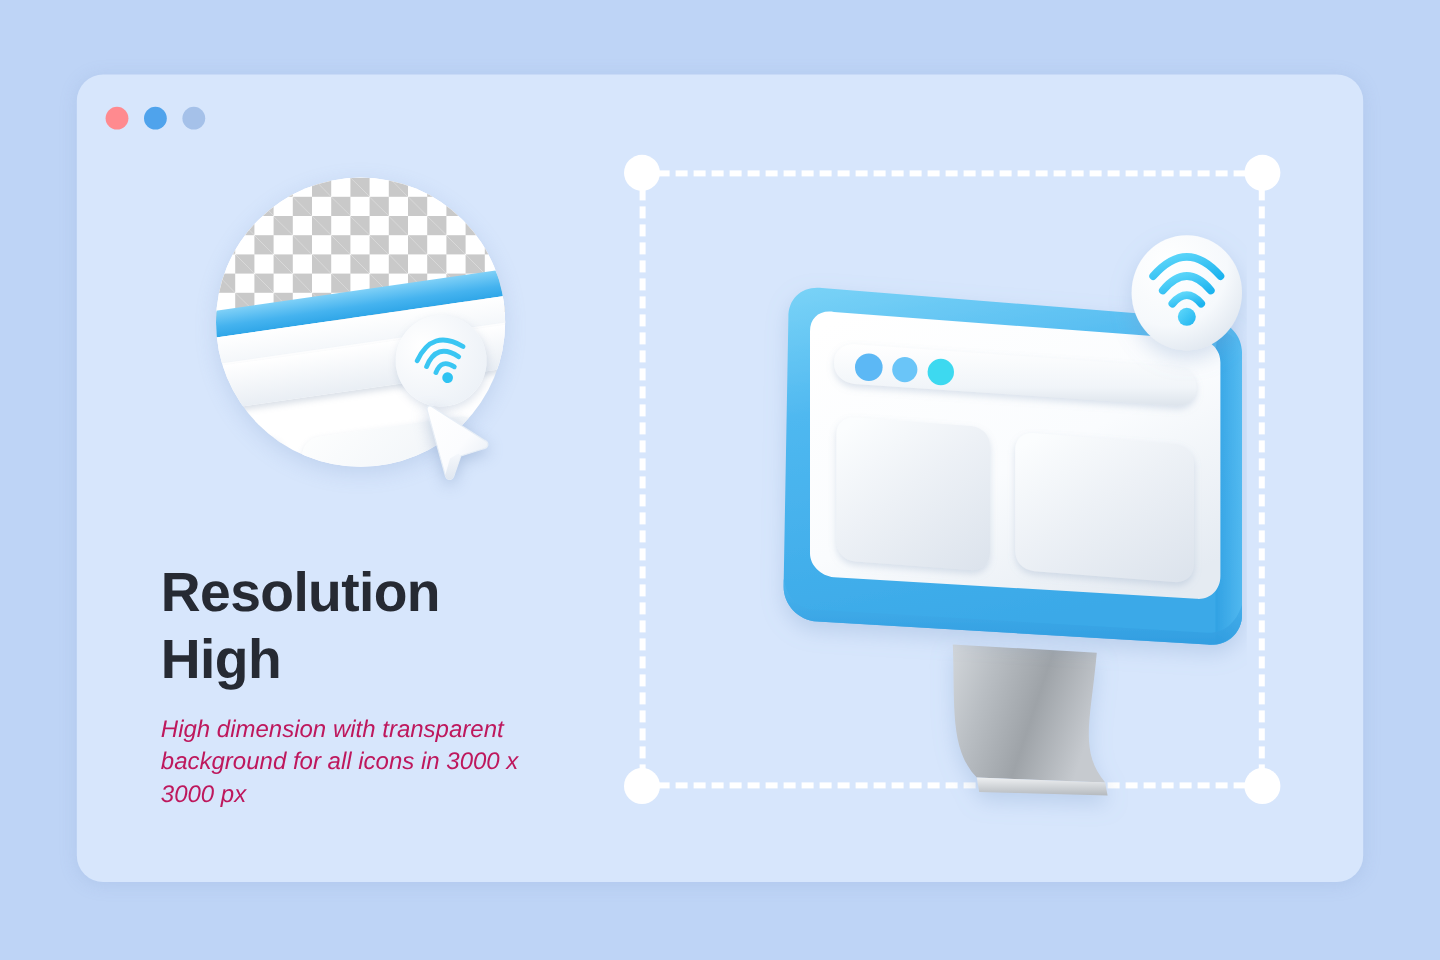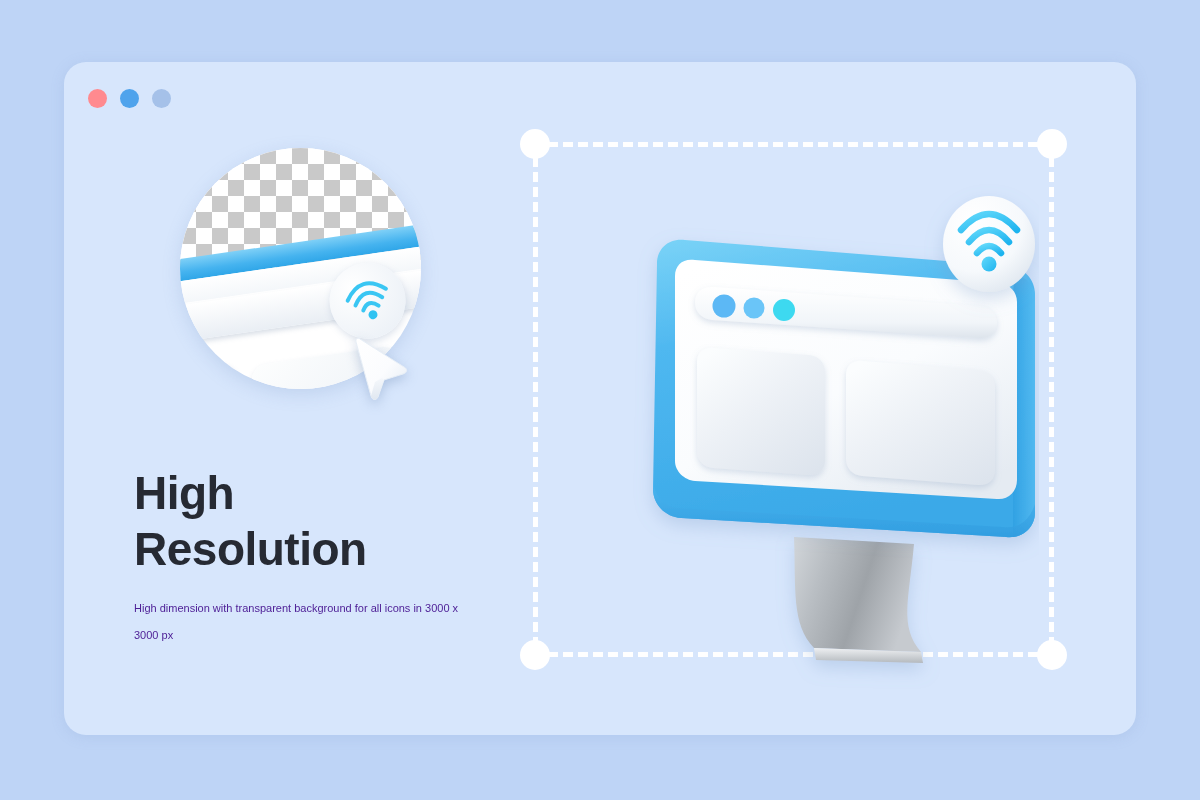--- a/index.html
+++ b/index.html
@@ -144,23 +144,24 @@
     line-height: 56px;
     font-weight: bold;
     letter-spacing: -0.5px;
     color: #262a33;
   }
   .subtext {
     position: absolute;
     left: 70px;
     top: 533px;
     width: 340px;
-    font-size: 11px;
+    font-size: 20px;
     line-height: 27px;
-    color: #4c1d95;
+    color: #be185d;
+    font-style: italic;
   }
 
   
   .selection {
     position: absolute;
     left: 469px;   
     top: 80px;     
     width: 521px;
     height: 515px;
   }
@@ -254,22 +255,22 @@
           <stop offset="0%" stop-color="#f4f7fb"></stop>
           <stop offset="100%" stop-color="#dde5ef"></stop>
         </linearGradient>
       </defs>
       <path d="M9 5 C7 3 4 5 5 8 L20 62 C21 66 25 67 27 63 L33 46 L52 40 C56 39 57 35 53 33 Z" fill="url(#curG)" stroke="#e7eef6" stroke-width="1"></path>
       <path d="M31 44 L33 46 L27 63 C25 67 21 66 20 62 L24 48 Z" fill="url(#curTail)" opacity="0.85"></path>
     </svg>
   </div>
 
   <div class="headline nosel">
+    <div>Resolution</div>
     <div>High</div>
-    <div>Resolution</div>
   </div>
 
   <div class="subtext nosel">High dimension with transparent background for all icons in 3000 x 3000 px</div>
 
   <div class="selection">
     <div class="sel-edge sel-top"></div>
     <div class="sel-edge sel-bottom"></div>
     <div class="sel-edge sel-left"></div>
     <div class="sel-edge sel-right"></div>
     <div class="handle tl"></div>

